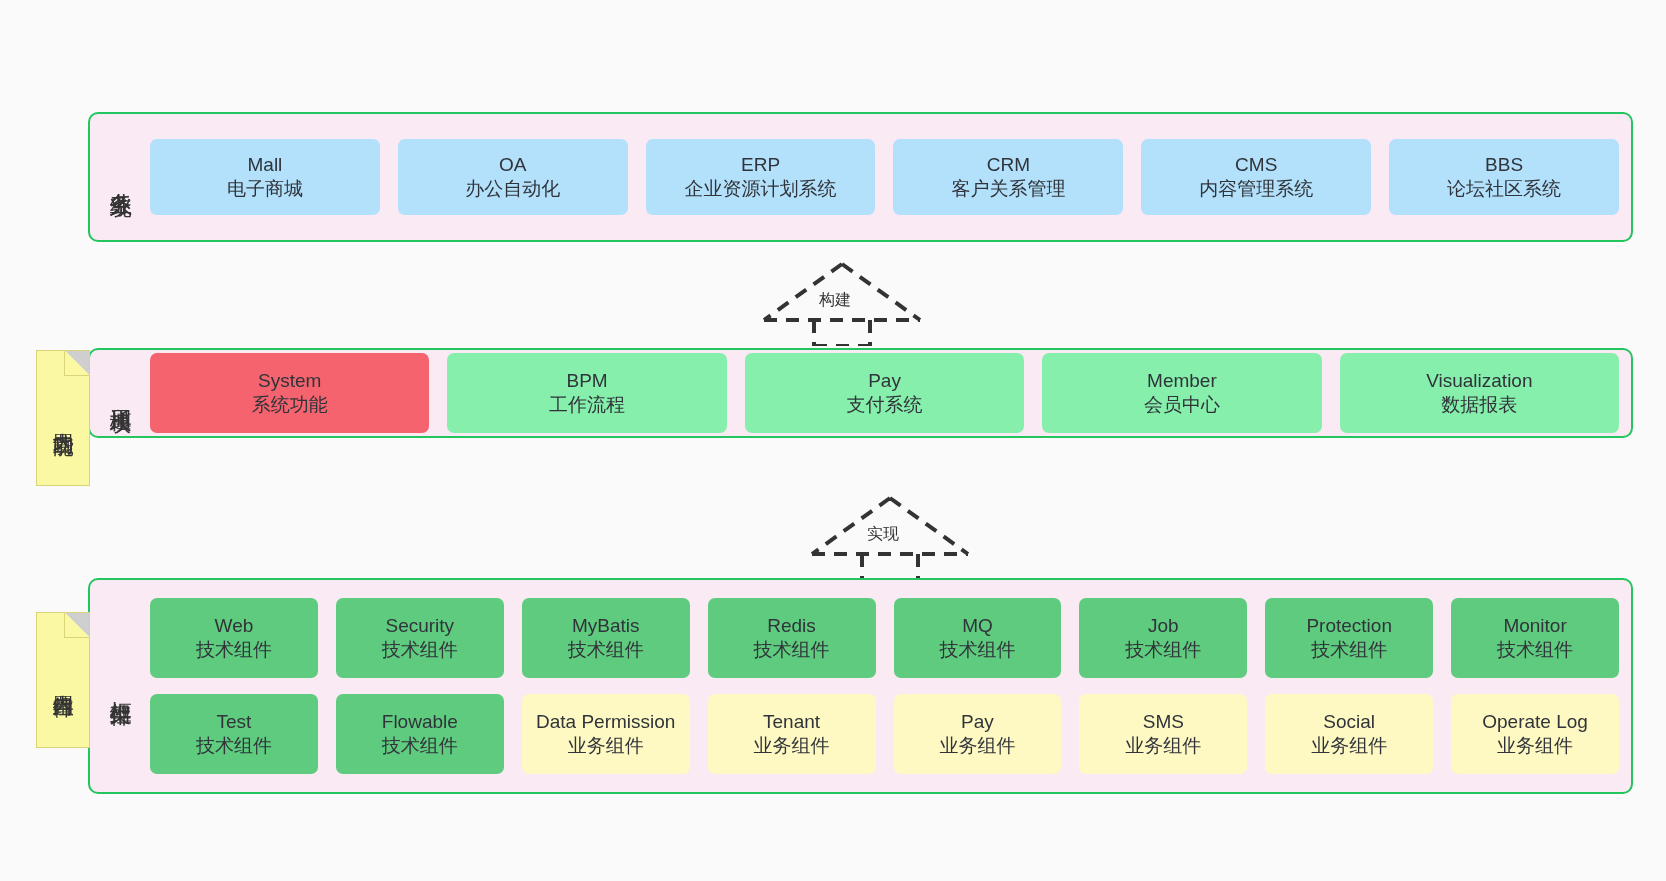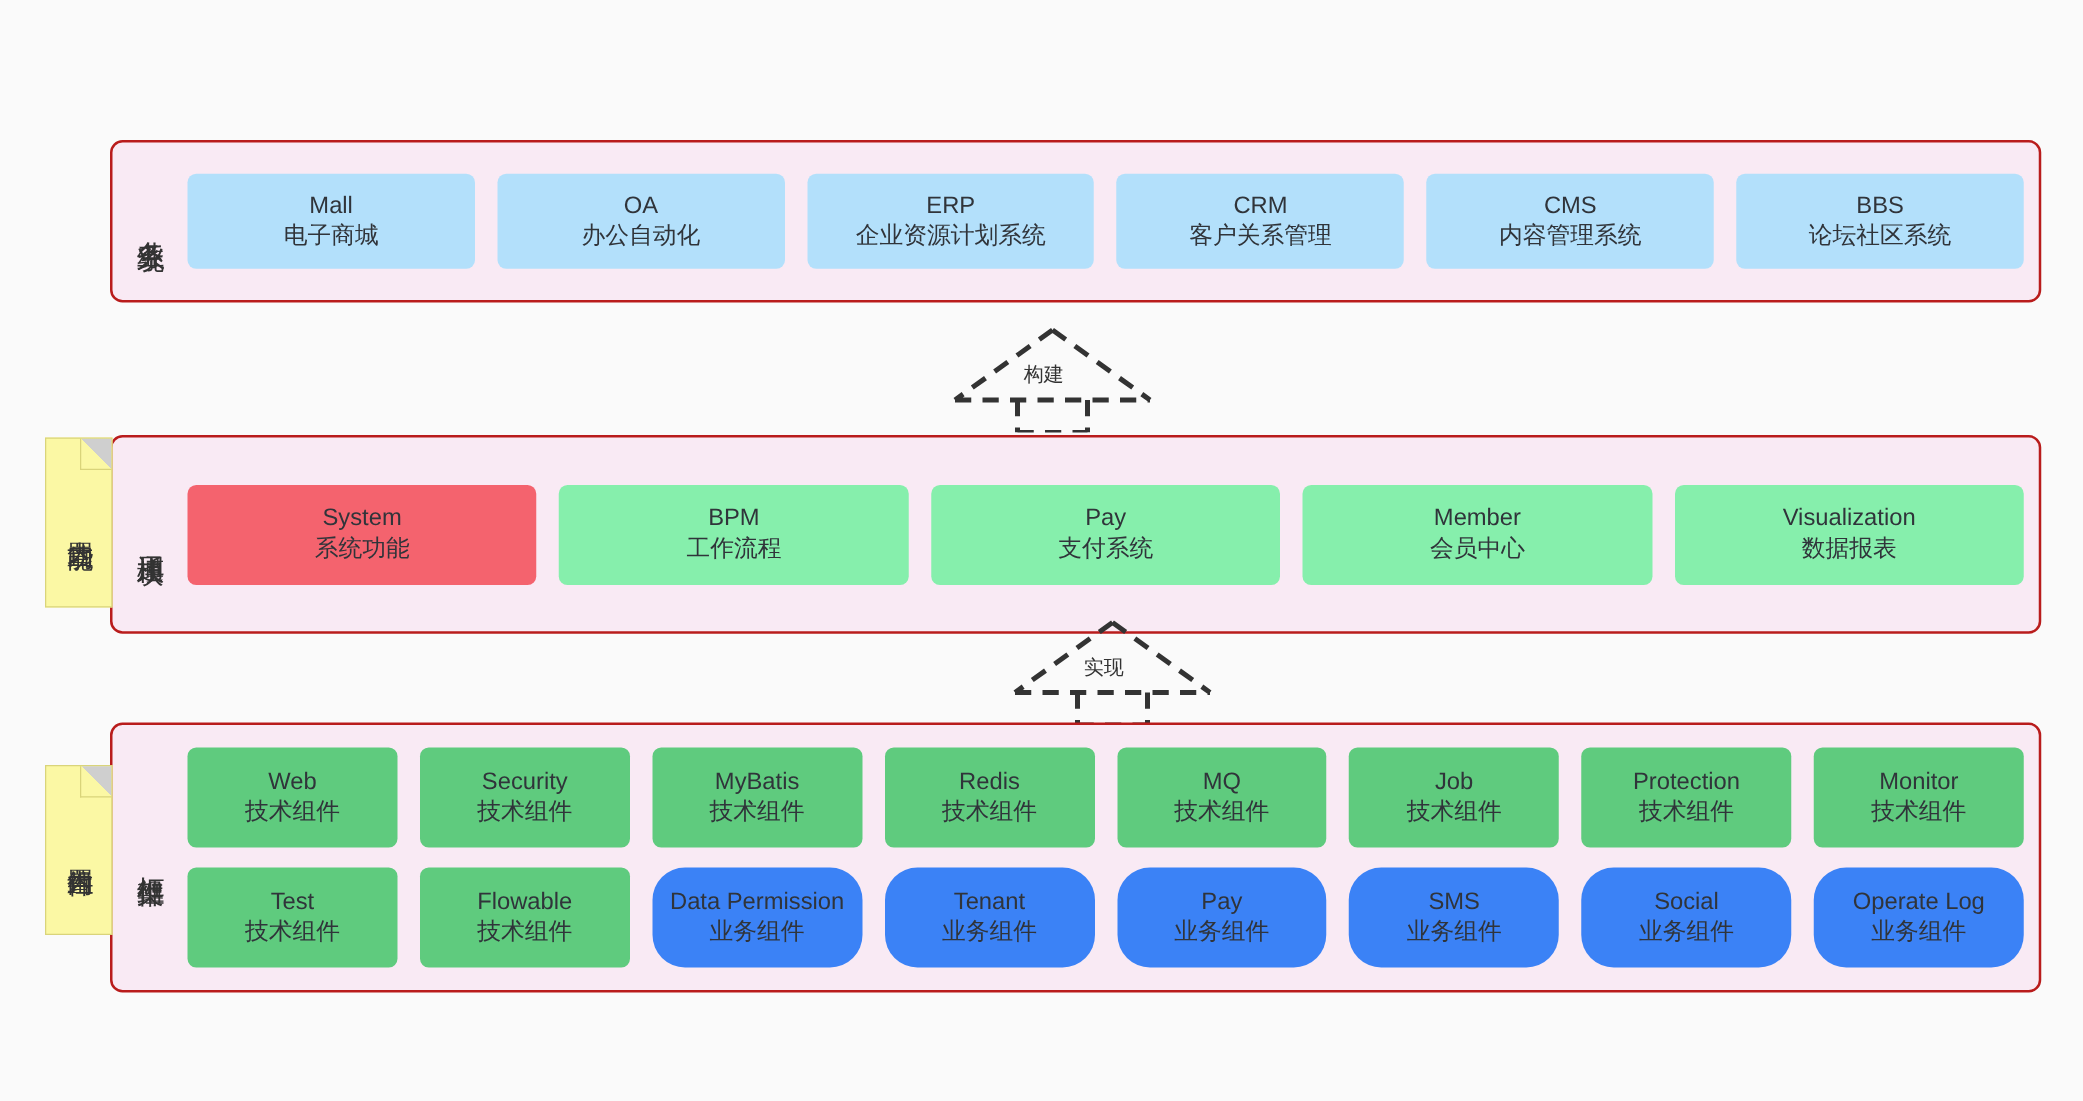--- a/index.html
+++ b/index.html
@@ -9,21 +9,21 @@
     font-family:"Liberation Sans","DejaVu Sans",sans-serif;
     color:#333333;
     overflow:hidden;
     position:relative;
   }
   .canvas{position:absolute;inset:0;}
 
   
   .band{
     position:absolute;
-    border:2px solid #b91c1c;
+    border:2px solid #22c55e;
     border-radius:10px;
     background:#f9eaf4;
     box-sizing:border-box;
     display:flex;
     align-items:stretch;
     padding:10px 12px;
   }
   .band-title{
     width:38px;
     flex:0 0 38px;
@@ -65,28 +65,28 @@
     box-sizing:border-box;
     padding:6px 4px;
   }
   .cell .t1{display:block;}
   .cell .t2{display:block;}
 
   
   #band-business{left:88px;top:112px;width:1545px;height:130px;}
   #band-business .cell{background:#b3e0fb;height:76px;}
 
-  #band-module{left:88px;top:348px;width:1545px;height:159px;}
+  #band-module{left:88px;top:348px;width:1545px;height:90px;}
   #band-module .cell{background:#86efac;height:80px;}
   #band-module .cell.hot{background:#f4636e;}
 
   #band-framework{left:88px;top:578px;width:1545px;height:216px;}
   #band-framework .band-body{gap:16px;}
   #band-framework .cell{background:#5fcb7e;height:80px;}
-  #band-framework .cell.biz{background:#3b82f6;border-radius:26px;}
+  #band-framework .cell.biz{background:#fef9c3;}
 
   
   .note{
     position:absolute;
     background:#fbf8a4;
     border:1px solid #d9d47a;
     box-sizing:border-box;
     display:flex;
     align-items:center;
     justify-content:center;

